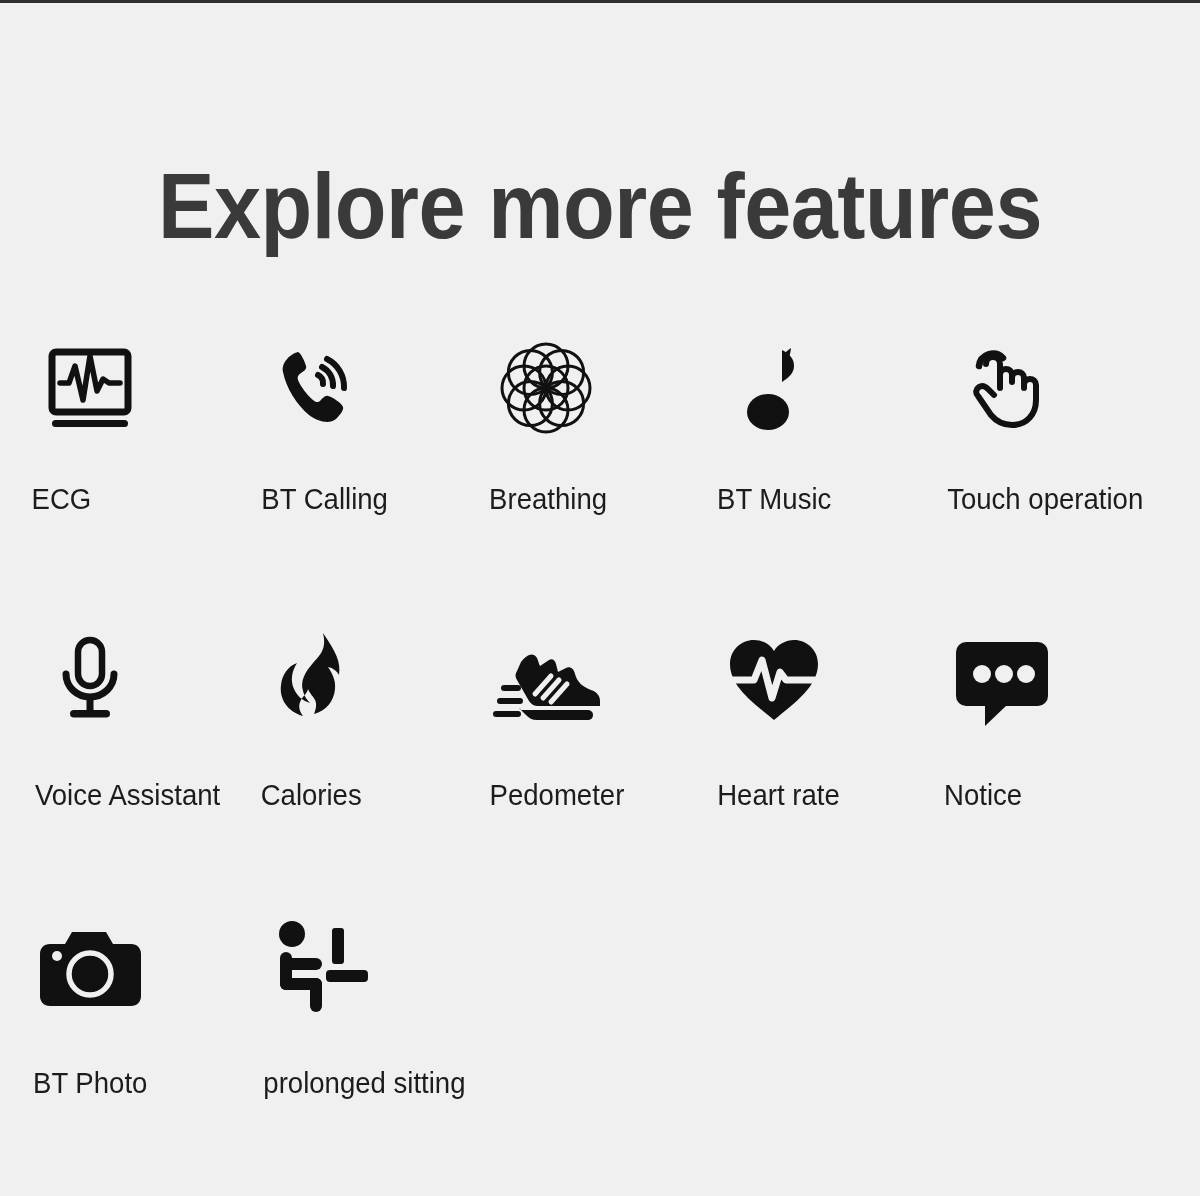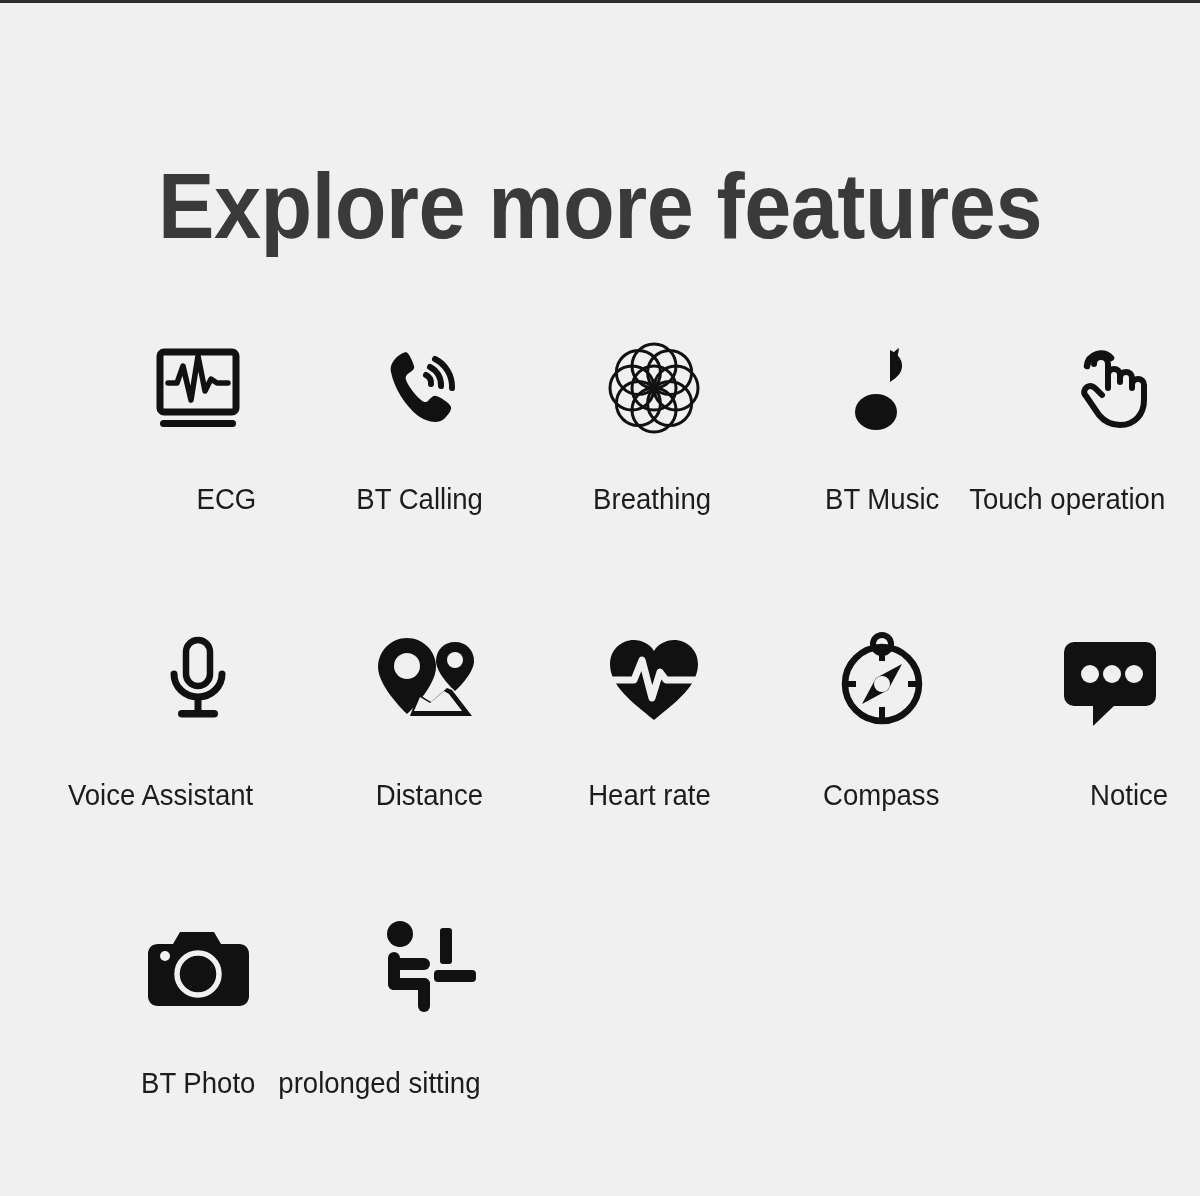--- a/index.html
+++ b/index.html
@@ -53,21 +53,21 @@
     width: 1140px;
     display: grid;
     grid-template-columns: repeat(5, 1fr);
     grid-auto-rows: 290px;
     row-gap: 0;
     column-gap: 0;
   }
   .feature {
     display: flex;
     flex-direction: column;
-    align-items: flex-end;
+    align-items: flex-start;
     justify-content: flex-start;
   }
   .feature-icon {
     height: 120px;
     width: 120px;
     display: flex;
     align-items: center;
     justify-content: center;
     margin-top: 8px;
   }
@@ -169,64 +169,61 @@
         <svg width="100" height="100" viewBox="0 0 100 100" fill="none">
           <rect x="38" y="12" width="24" height="46" rx="12" stroke="#111" stroke-width="6.5"></rect>
           <path d="M26 46c0 13 11 23 24 23s24-10 24-23" stroke="#111" stroke-width="7" stroke-linecap="round" fill="none"></path>
           <rect x="46.5" y="69" width="7" height="15" fill="#111"></rect>
           <rect x="30" y="82" width="40" height="7.5" rx="3.75" fill="#111"></rect>
         </svg>
       </div>
       <div class="feature-label">Voice Assistant</div>
     </div>
 
-
-
-    <div class="feature">
-      <div class="feature-icon">
-        <svg width="105" height="100" viewBox="0 0 105 100" fill="none">
-          <path d="M33 10c16 0 29 13 29 29 0 20-29 47-29 47S4 59 4 39C4 23 17 10 33 10z" fill="#111"></path>
-          <circle cx="33" cy="38" r="13" fill="#f0f0f0"></circle>
-          <path d="M81 14c11 0 19 8 19 19 0 13-19 30-19 30S62 46 62 33c0-11 8-19 19-19z" fill="#111"></path>
-          <circle cx="81" cy="32" r="8" fill="#f0f0f0"></circle>
-          <path d="M73 60 L57 74 L44 66 L36 88 L98 88 L78 62 Z" fill="#111"></path>
-          <path d="M70 63 L56 75 L46 69 L40 83 L88 83 L75 66 Z" fill="#f0f0f0"></path>
-        </svg>
-      </div>
-      <div class="feature-label">Distance</div>
-    </div>
+    <div class="feature">
+      <div class="feature-icon">
+        <svg width="100" height="100" viewBox="0 0 100 100" fill="none">
+          <path d="M55 5c4 16-3 22-10 30-8 9-13 18-10 28 1 5 4 9 7 12-7-2-13-7-16-14-4-9-2-18 3-26-9 3-15 12-16 22-2 14 7 27 22 31-4-5-5-11-2-16 2-4 6-6 7-11 2 5 5 7 7 11 2 4 1 9-1 14 12-3 20-13 21-25 1-9-3-16-7-22 5 1 9 4 11 8 2-13-3-23-16-42z" fill="#111"></path>
+        </svg>
+      </div>
+      <div class="feature-label">Calories</div>
+    </div>
+
+    <div class="feature">
+      <div class="feature-icon">
+        <svg width="110" height="100" viewBox="0 0 110 100" fill="none">
+          <path d="M30 34c4-5 9-9 13-7 4 2 4 7 6 11l9-6c3-2 6 0 7 4l2 8 8-4c4-2 8 1 9 6 2 8 8 13 16 16 6 2 9 6 9 11v5H47c-4 0-7-2-9-5L26 52c-2-3-2-6 0-9l4-9z" fill="#111"></path>
+          <g stroke="#f0f0f0" stroke-width="5" stroke-linecap="round">
+            <path d="M44 66 L60 48"></path>
+            <path d="M52 70 L68 52"></path>
+            <path d="M60 74 L76 56"></path>
+          </g>
+          <path d="M30 82h66c4 0 6 2 6 5s-2 5-6 5H46c-5 0-8-2-11-5l-7-7c2 1 2 2 2 2z" fill="#111"></path>
+          <g fill="#111">
+            <rect x="10" y="57" width="20" height="6" rx="3"></rect>
+            <rect x="6" y="70" width="26" height="6" rx="3"></rect>
+            <rect x="2" y="83" width="28" height="6" rx="3"></rect>
+          </g>
+        </svg>
+      </div>
+      <div class="feature-label">Pedometer</div>
+    </div>
+
 
 
     <div class="feature">
       <div class="feature-icon">
         <svg width="105" height="100" viewBox="0 0 105 100" fill="none">
           <path d="M52 92C30 74 8 58 8 36 8 22 19 12 32 12c8 0 16 4 20 11 4-7 12-11 20-11 13 0 24 10 24 24 0 22-22 38-44 56z" fill="#111"></path>
           <path d="M10 52h22l8-20 10 38 8-26 6 8h30" stroke="#f0f0f0" stroke-width="7" stroke-linejoin="round" stroke-linecap="round" fill="none"></path>
         </svg>
       </div>
       <div class="feature-label">Heart rate</div>
     </div>
 
-    <div class="feature">
-      <div class="feature-icon">
-        <svg width="100" height="100" viewBox="0 0 100 100" fill="none">
-          <circle cx="50" cy="16" r="9" stroke="#111" stroke-width="6" fill="none"></circle>
-          <circle cx="50" cy="56" r="37" stroke="#111" stroke-width="6.5" fill="none"></circle>
-          <g stroke="#111" stroke-width="6">
-            <path d="M50 22v11"></path>
-            <path d="M50 79v11"></path>
-            <path d="M13 56h11"></path>
-            <path d="M76 56h11"></path>
-          </g>
-          <path d="M70 36 L56 62 L30 76 L44 50 Z" fill="#111"></path>
-          <circle cx="50" cy="56" r="8" fill="#f0f0f0"></circle>
-        </svg>
-      </div>
-      <div class="feature-label">Compass</div>
-    </div>
 
     <div class="feature">
       <div class="feature-icon">
         <svg width="105" height="100" viewBox="0 0 105 100" fill="none">
           <rect x="6" y="14" width="92" height="64" rx="10" fill="#111"></rect>
           <path d="M35 76 L35 98 L58 76 Z" fill="#111"></path>
           <g fill="#f0f0f0">
             <circle cx="32" cy="46" r="9"></circle>
             <circle cx="54" cy="46" r="9"></circle>
             <circle cx="76" cy="46" r="9"></circle>

